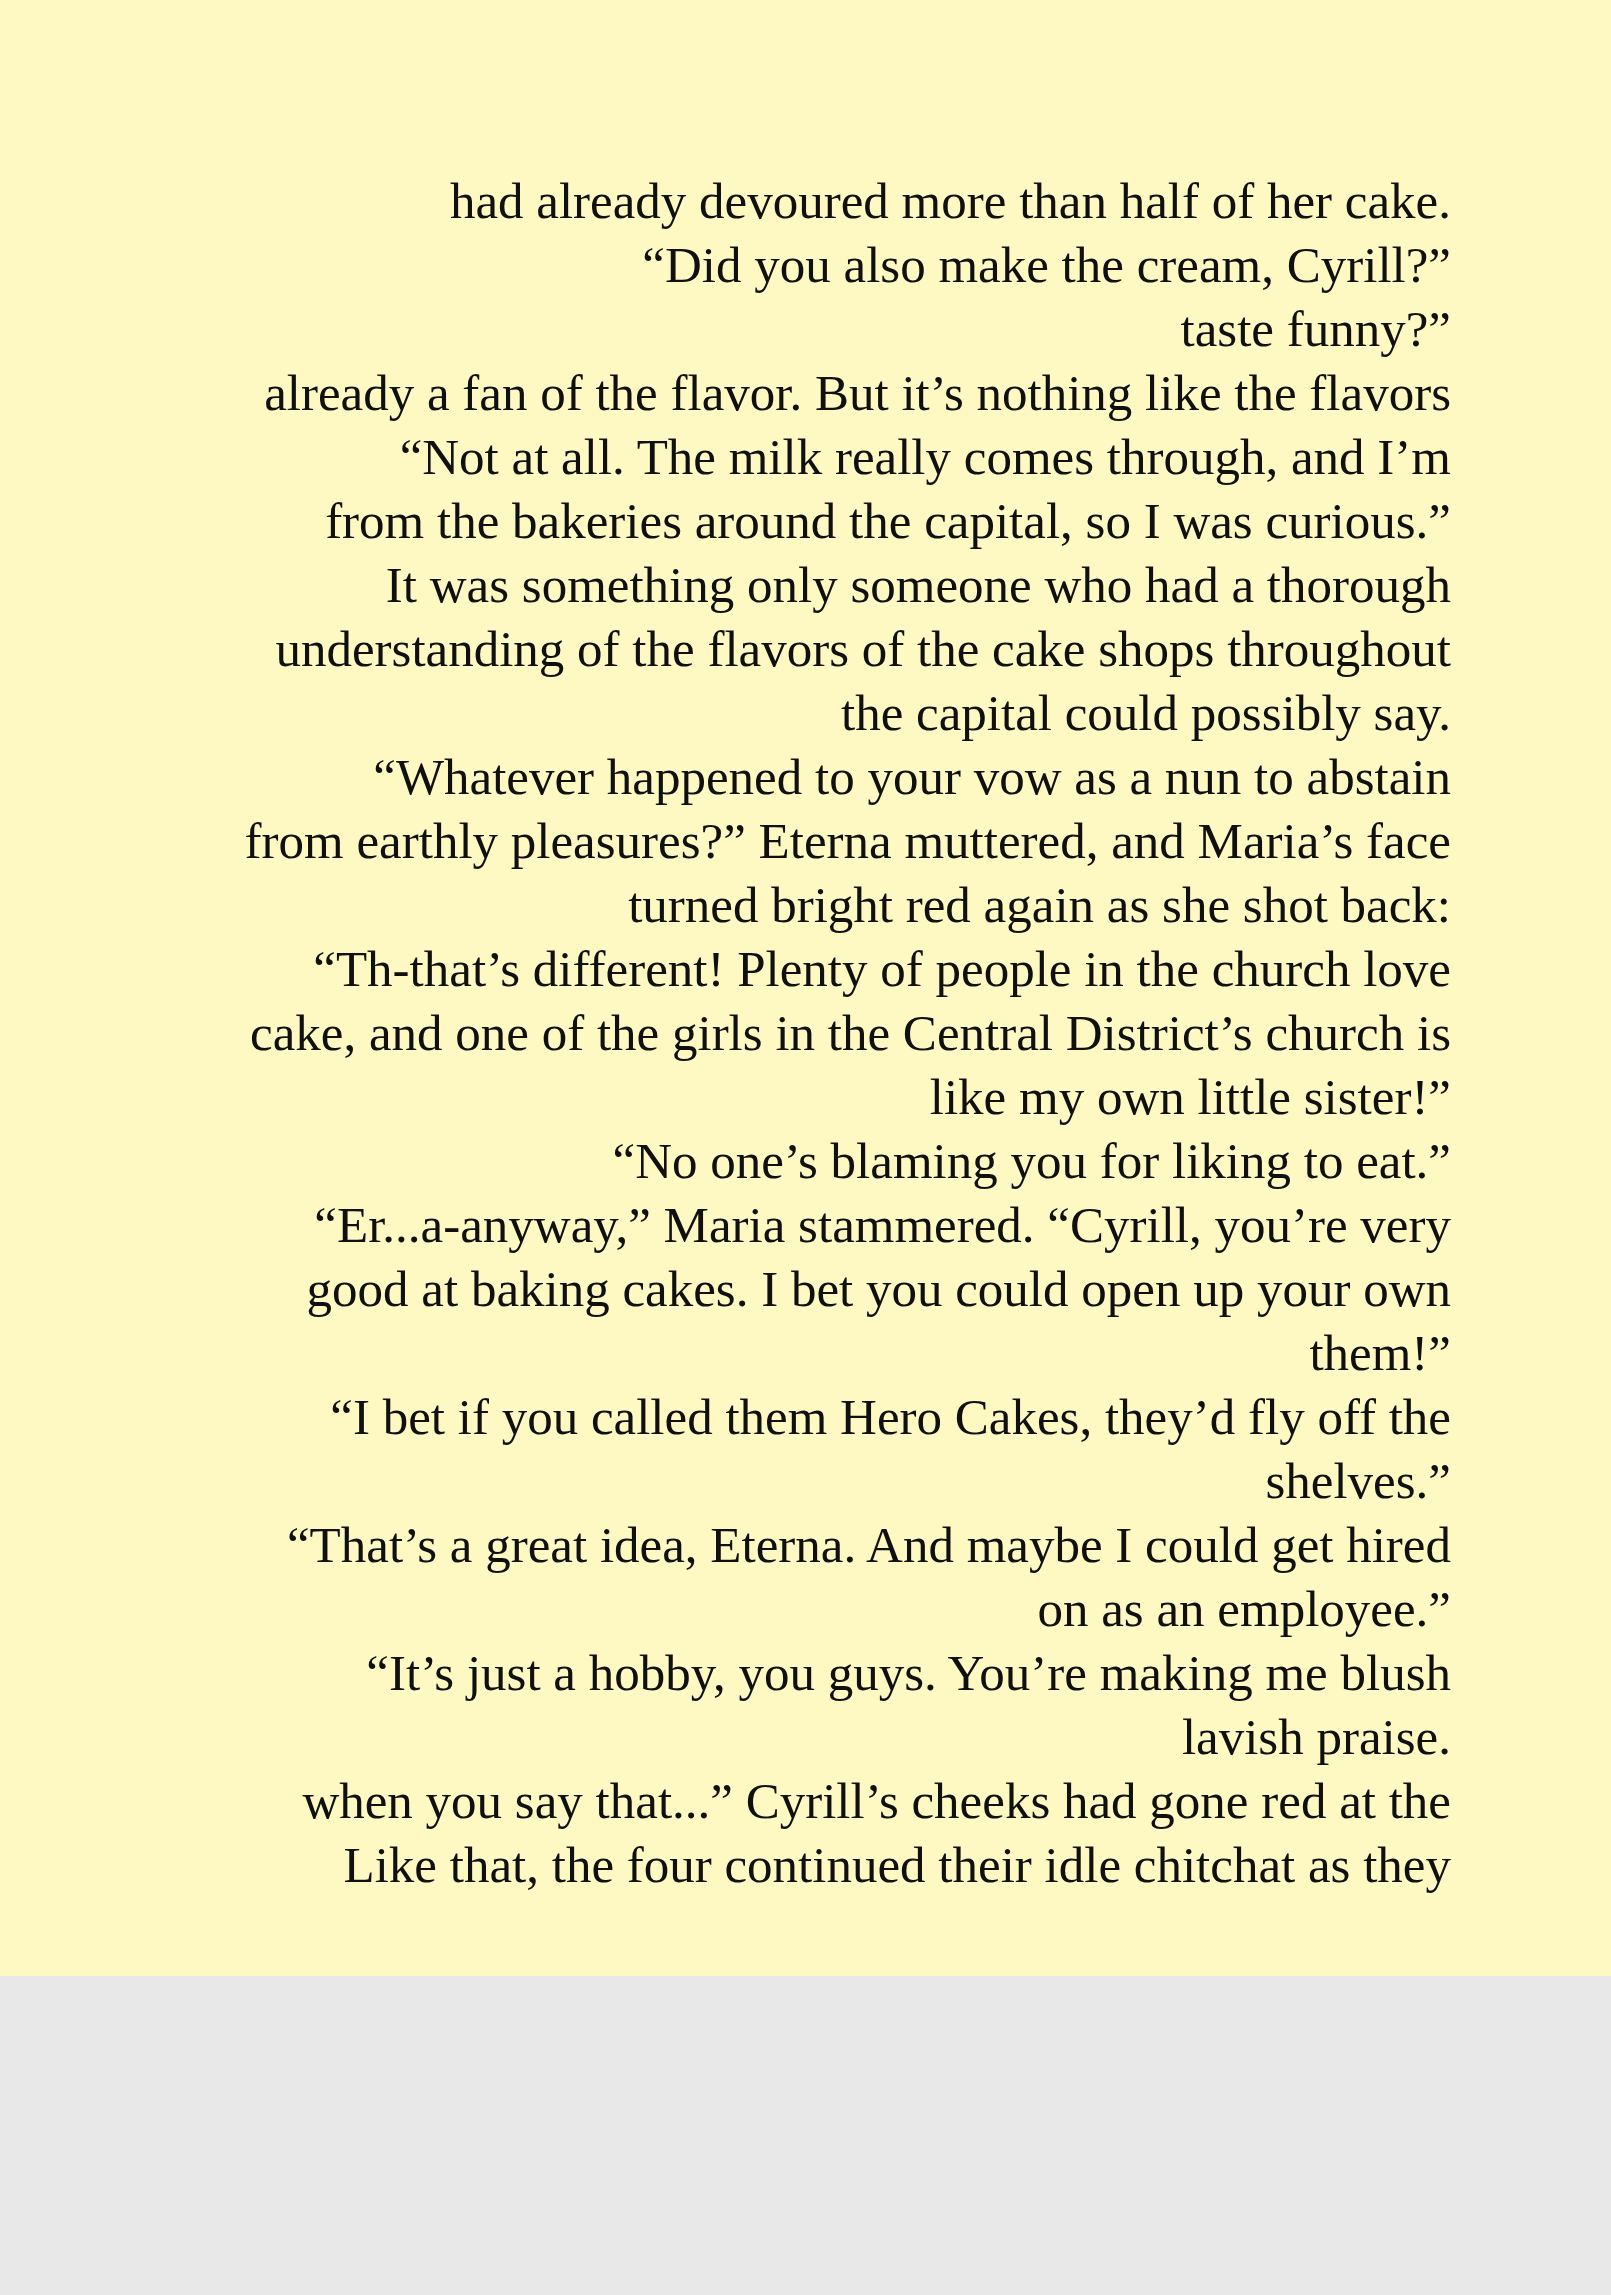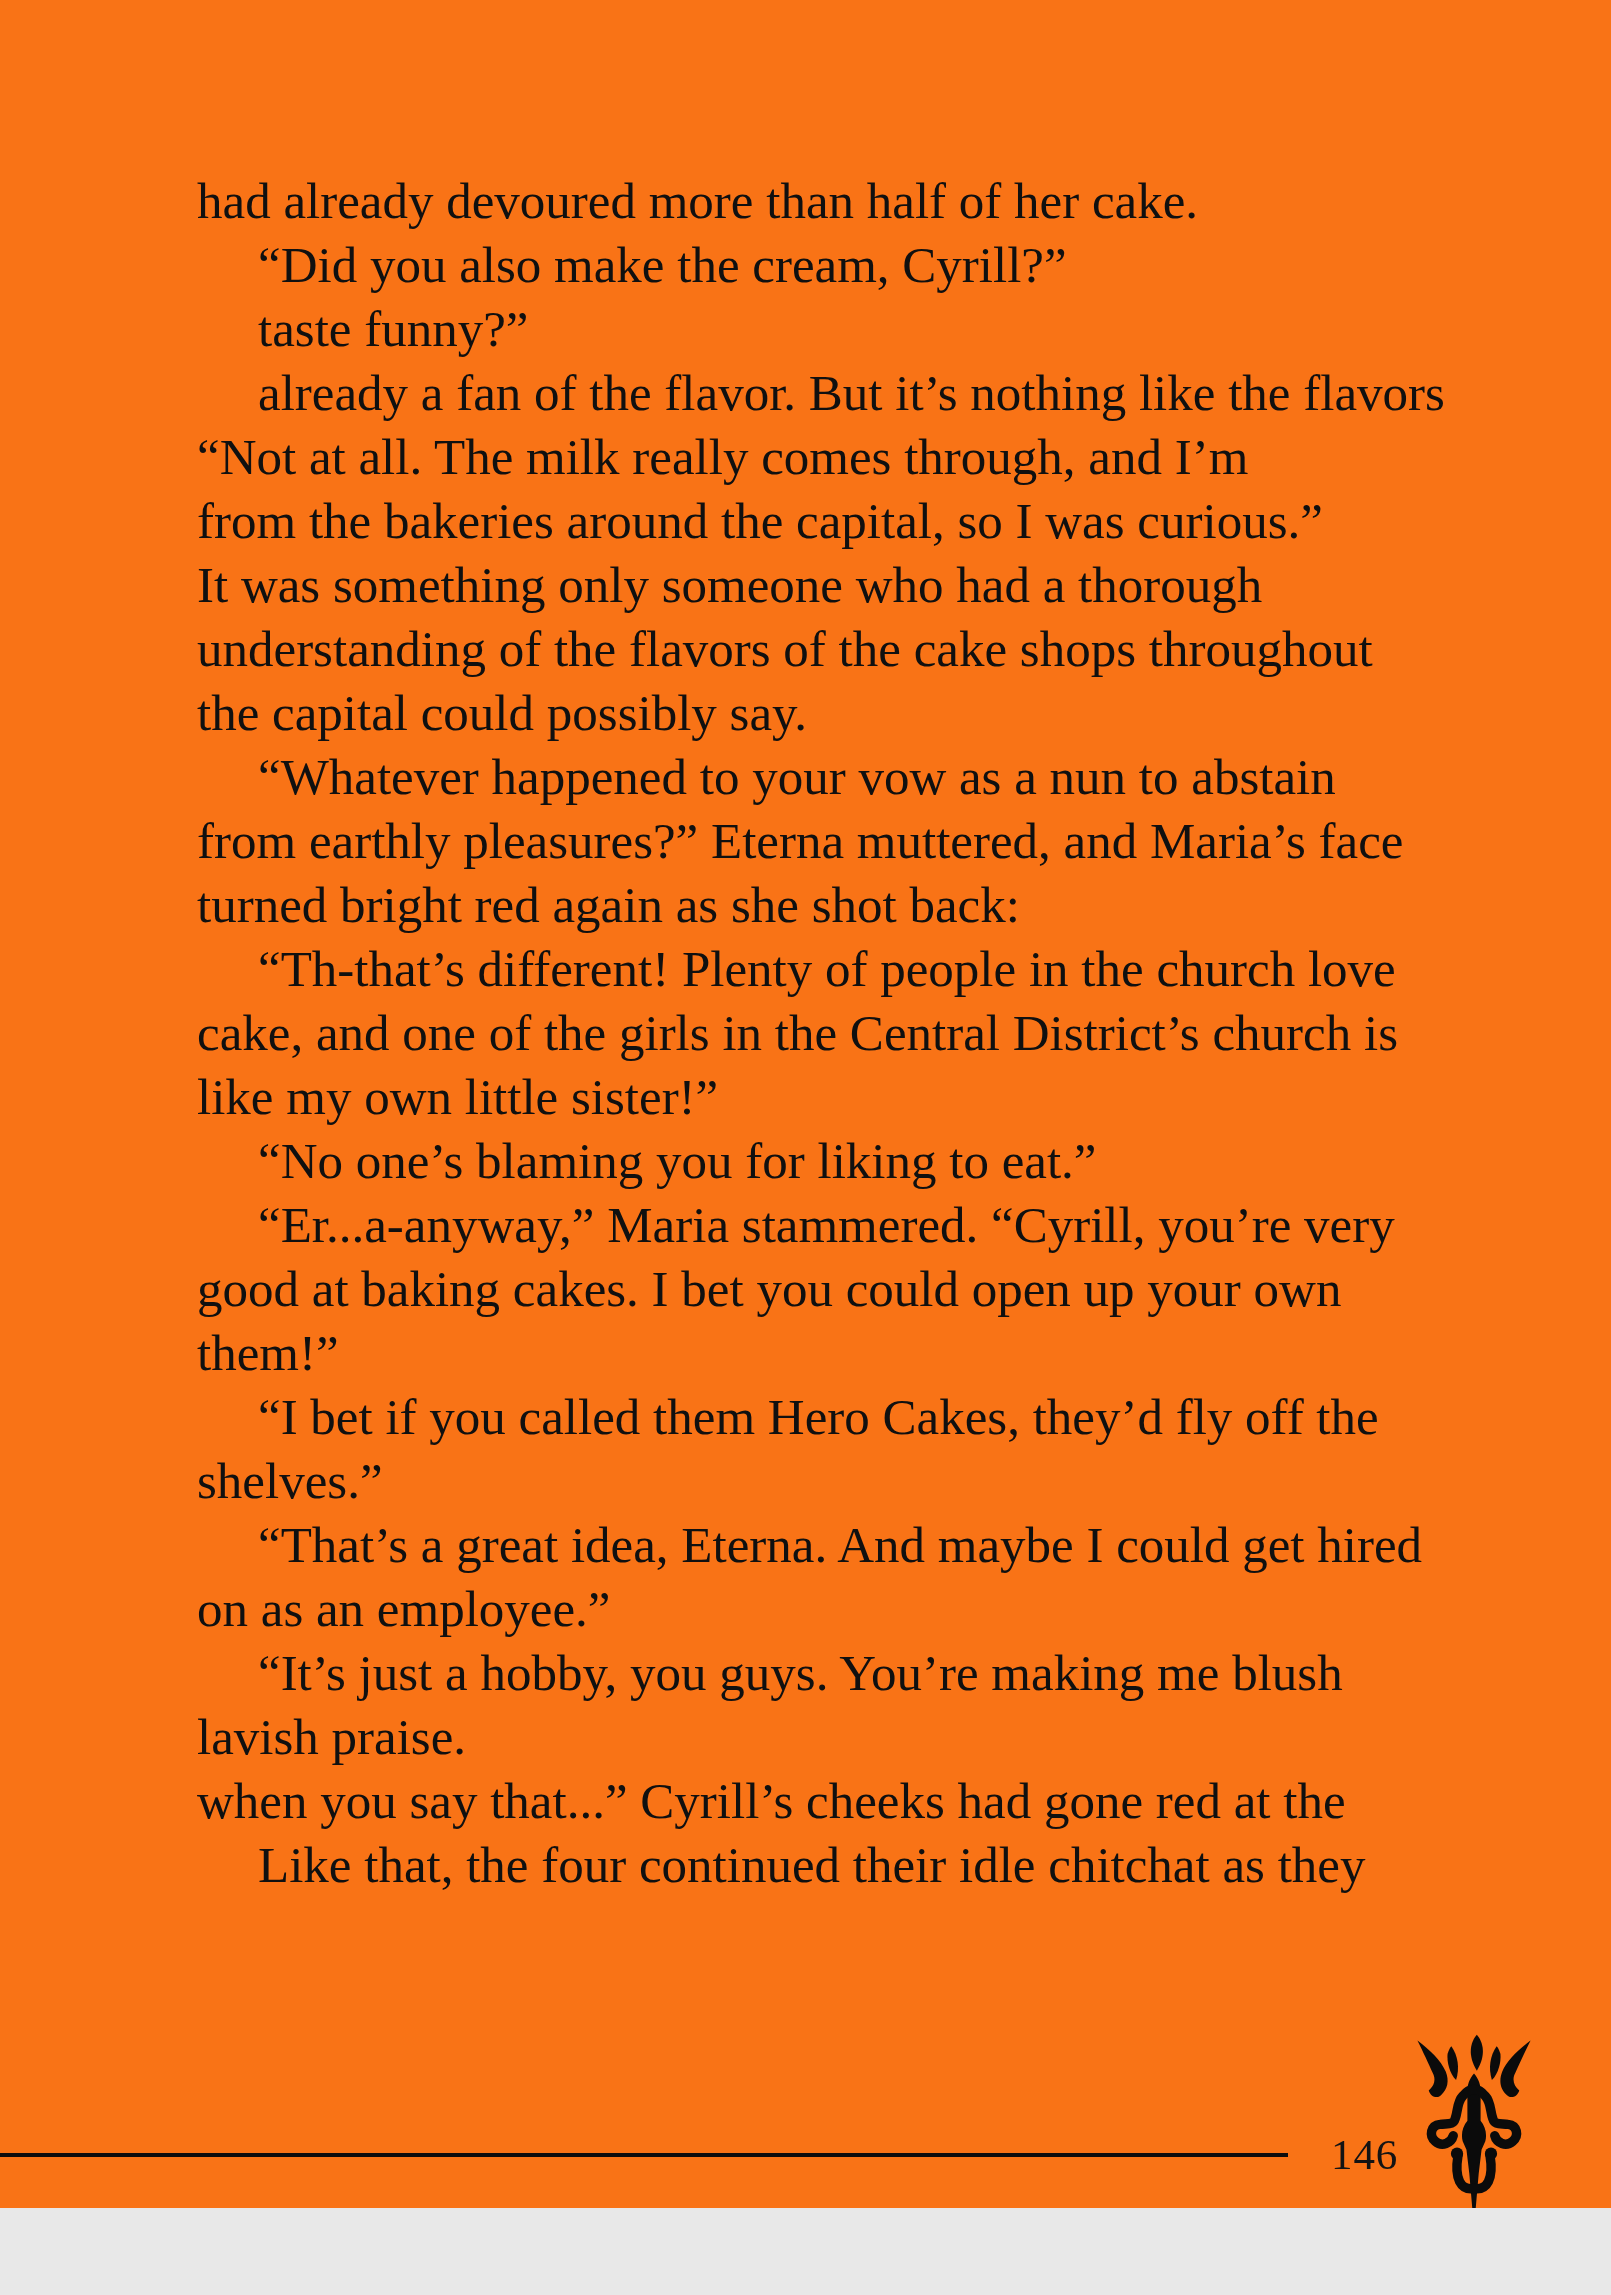--- a/index.html
+++ b/index.html
@@ -1,23 +1,24 @@
 <!DOCTYPE html>
 <html style="font-size:14.7px"><head>
 <meta charset="utf-8">
 <style>
   html, body { margin: 0; padding: 0; background: #e8e8e8; }
   .page {
     position: relative;
     width: 1612px;
-    height: 2208px;
-    background: #f97316;
+    height: 1976px;
+    background: #fef9c3;
     font-family: "Liberation Serif", serif;
     color: #101010;
     overflow: hidden;
+    text-align: right;
   }
   .text-block {
     position: absolute;
     left: 197px;
     top: 169px;
     width: 1254px;
     font-size: 51px;
     line-height: 64px;
   }
   .para { margin: 0; padding: 0; }

